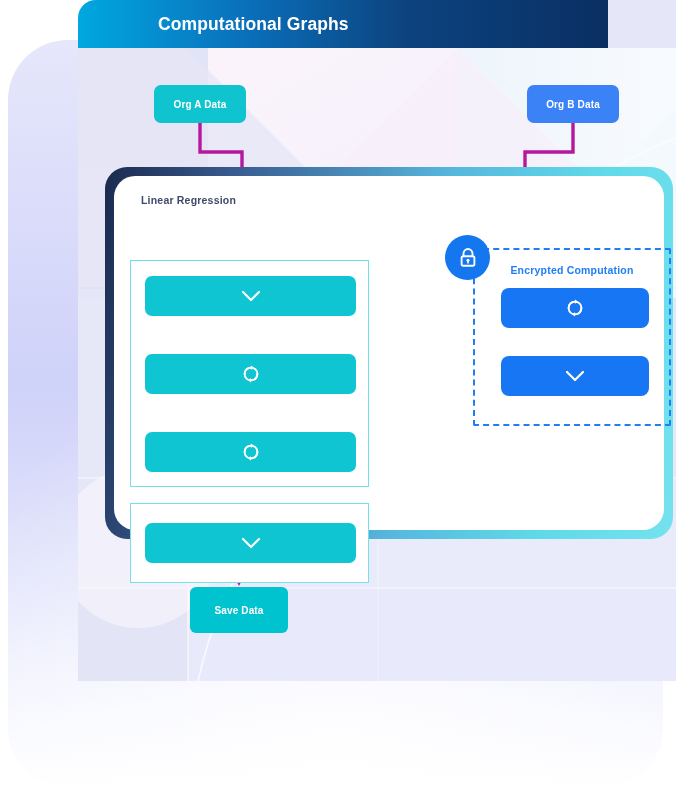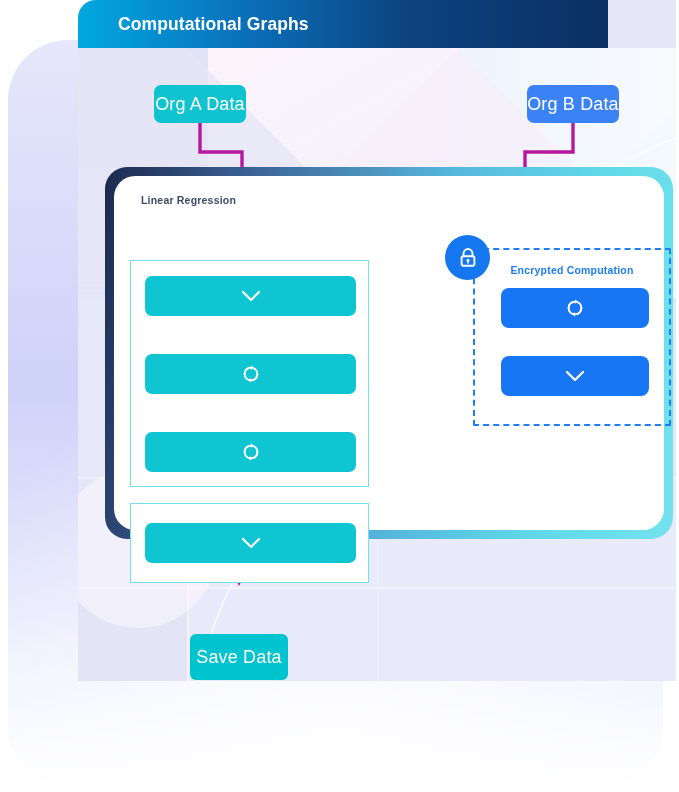--- a/index.html
+++ b/index.html
@@ -31,21 +31,21 @@
     width: 598px; height: 681px;
     border-radius: 18px 0 0 0;
     overflow: hidden;
     background: #e5e7f8;
   }
 
   .card-header {
     position: absolute; left: 0; top: 0;
     width: 530px; height: 48px;
     background: linear-gradient(90deg, #00a8e0 0%, #0a72bd 30%, #0c437f 62%, #0a2f63 100%);
-    display: flex; align-items: center;
+    display: flex; align-items: center; padding-left: 40px;
   }
   .card-header .title {
     margin-left: 40px;
     color: #ffffff;
     font-size: 17.5px;
     font-weight: bold;
     letter-spacing: .1px;
   }
 
   
@@ -56,27 +56,27 @@
     overflow: hidden;
   }
   .bg-svg { position: absolute; inset: 0; width: 598px; height: 633px; }
 
   
   .node {
     position: absolute;
     display: flex; align-items: center; justify-content: center;
     border-radius: 7px;
     color: #ffffff;
-    font-size: 18px;
-    font-weight: normal;
+    font-size: 10px;
+    font-weight: bold;
     letter-spacing: .15px;
   }
   .node-orgA { left: 76px;  top: 37px;  width: 92px; height: 38px; background: #0fc3cf; }
   .node-orgB { left: 449px; top: 37px;  width: 92px; height: 38px; background: #3b82f6; }
-  .node-save { left: 112px; top: 539px; width: 98px; height: 46px; background: #00c3d0; border-radius: 6px; margin-top: 47px; }
+  .node-save { left: 112px; top: 539px; width: 98px; height: 46px; background: #00c3d0; border-radius: 6px; }
 
   
   .proc-wrap {
     position: absolute;
     left: 27px; top: 119px;
     width: 568px; height: 372px;
     border-radius: 22px;
     padding: 9px;
     background: linear-gradient(100deg, #1b2a4e 0%, #3b5f93 22%, #56b7dd 55%, #5fd9e8 78%, #74e2ee 100%);
   }

